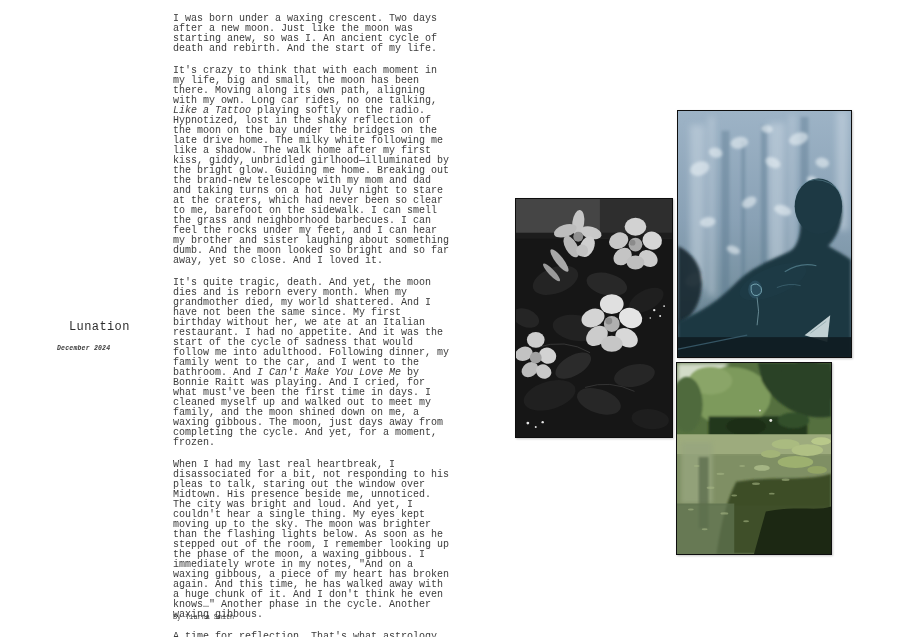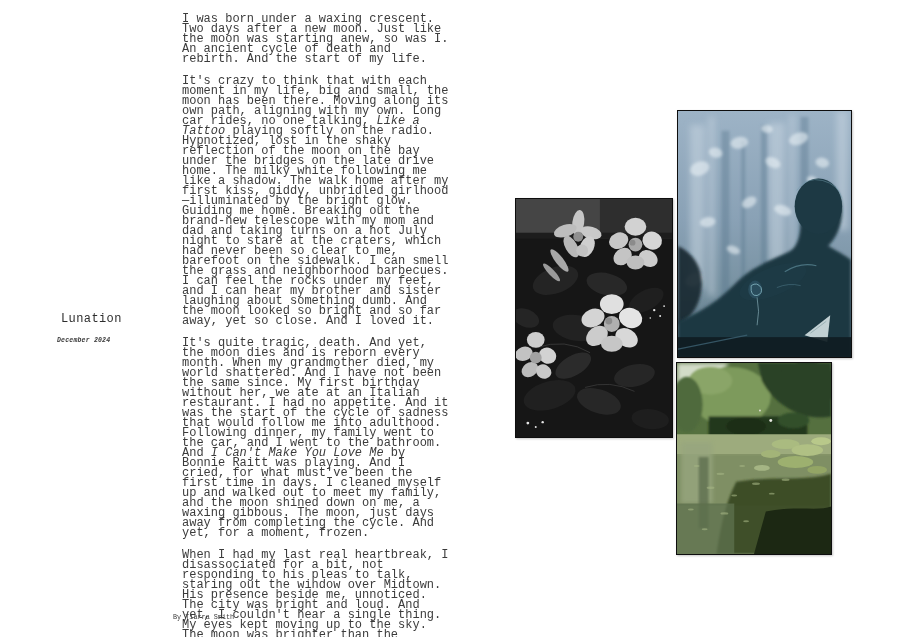--- a/index.html
+++ b/index.html
@@ -3,31 +3,31 @@
 <meta charset="utf-8">
 <style>
   html,body { margin:0; padding:0; background:#ffffff; }
   .page {
     position:relative; width:900px; height:637px; background:#ffffff;
     font-family:"Liberation Mono","DejaVu Sans Mono",monospace; overflow:hidden;
   }
   
   .masthead { position:absolute; left:57px; top:309px; }
   .masthead h1 {
-    margin:4px; font-size:12px; font-weight:400; letter-spacing:.4px;
+    margin:12px; font-size:12px; font-weight:400; letter-spacing:.4px;
     color:#2d2d2d; line-height:1;
   }
   .masthead .date {
     margin-top:12px; font-size:6.5px; font-style:italic; font-weight:bold;
     color:#3a3a3a; letter-spacing:.2px;
   }
   
   .essay { position:absolute; left:173px; top:14px; width:278px; }
   .essay p {
-    margin:0 0 12px 9px; font-size:12px; line-height:10px; color:#3b3b3b;
+    margin:0 0 12px 0; font-size:10px; line-height:10px; color:#3b3b3b;
     text-align:left; word-spacing:normal;
   }
   .essay p em { font-style:italic; }
   .byline {
     position:absolute; left:173px; top:613px; width:272px; text-align:left;
     font-size:6.8px; color:#3b3b3b;
   }
   
   .photo {
     position:absolute; box-sizing:border-box; border:1.5px solid #0e0e0e;

